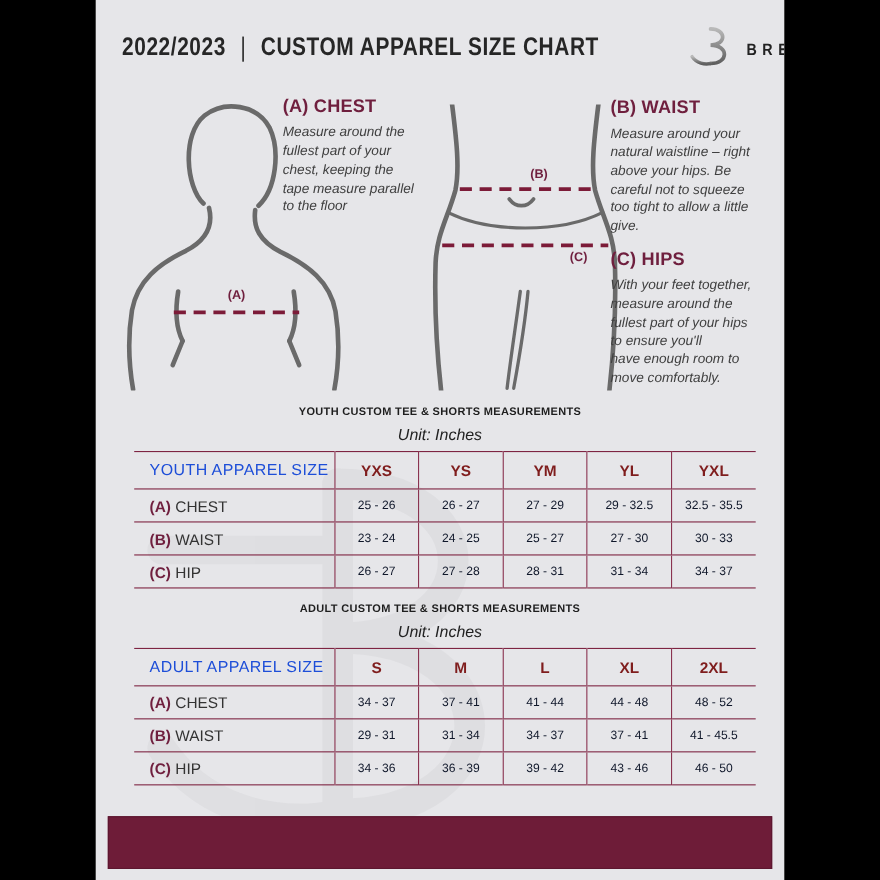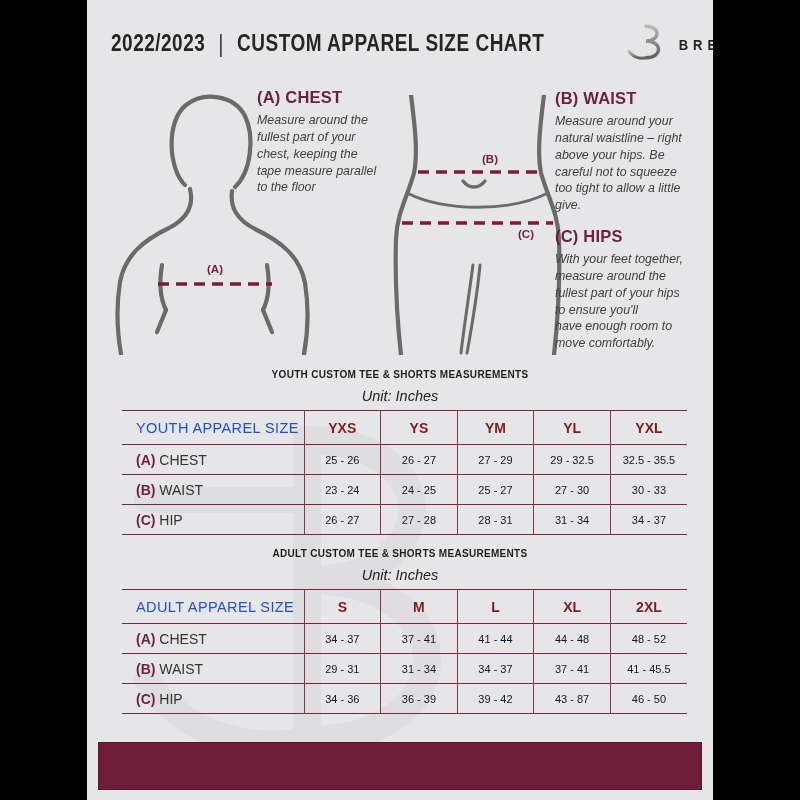--- a/index.html
+++ b/index.html
@@ -232,20 +232,20 @@
       <td>31 - 34</td>
       <td>34 - 37</td>
       <td>37 - 41</td>
       <td>41 - 45.5</td>
     </tr>
     <tr>
       <td class="lbl"><b>(C)</b> <span>HIP</span></td>
       <td>34 - 36</td>
       <td>36 - 39</td>
       <td>39 - 42</td>
-      <td>43 - 87</td>
+      <td>43 - 46</td>
       <td>46 - 50</td>
     </tr>
   </tbody>
     </table>
 
   <div class="footer-bar"></div>
 </div>
 
 </body></html>

